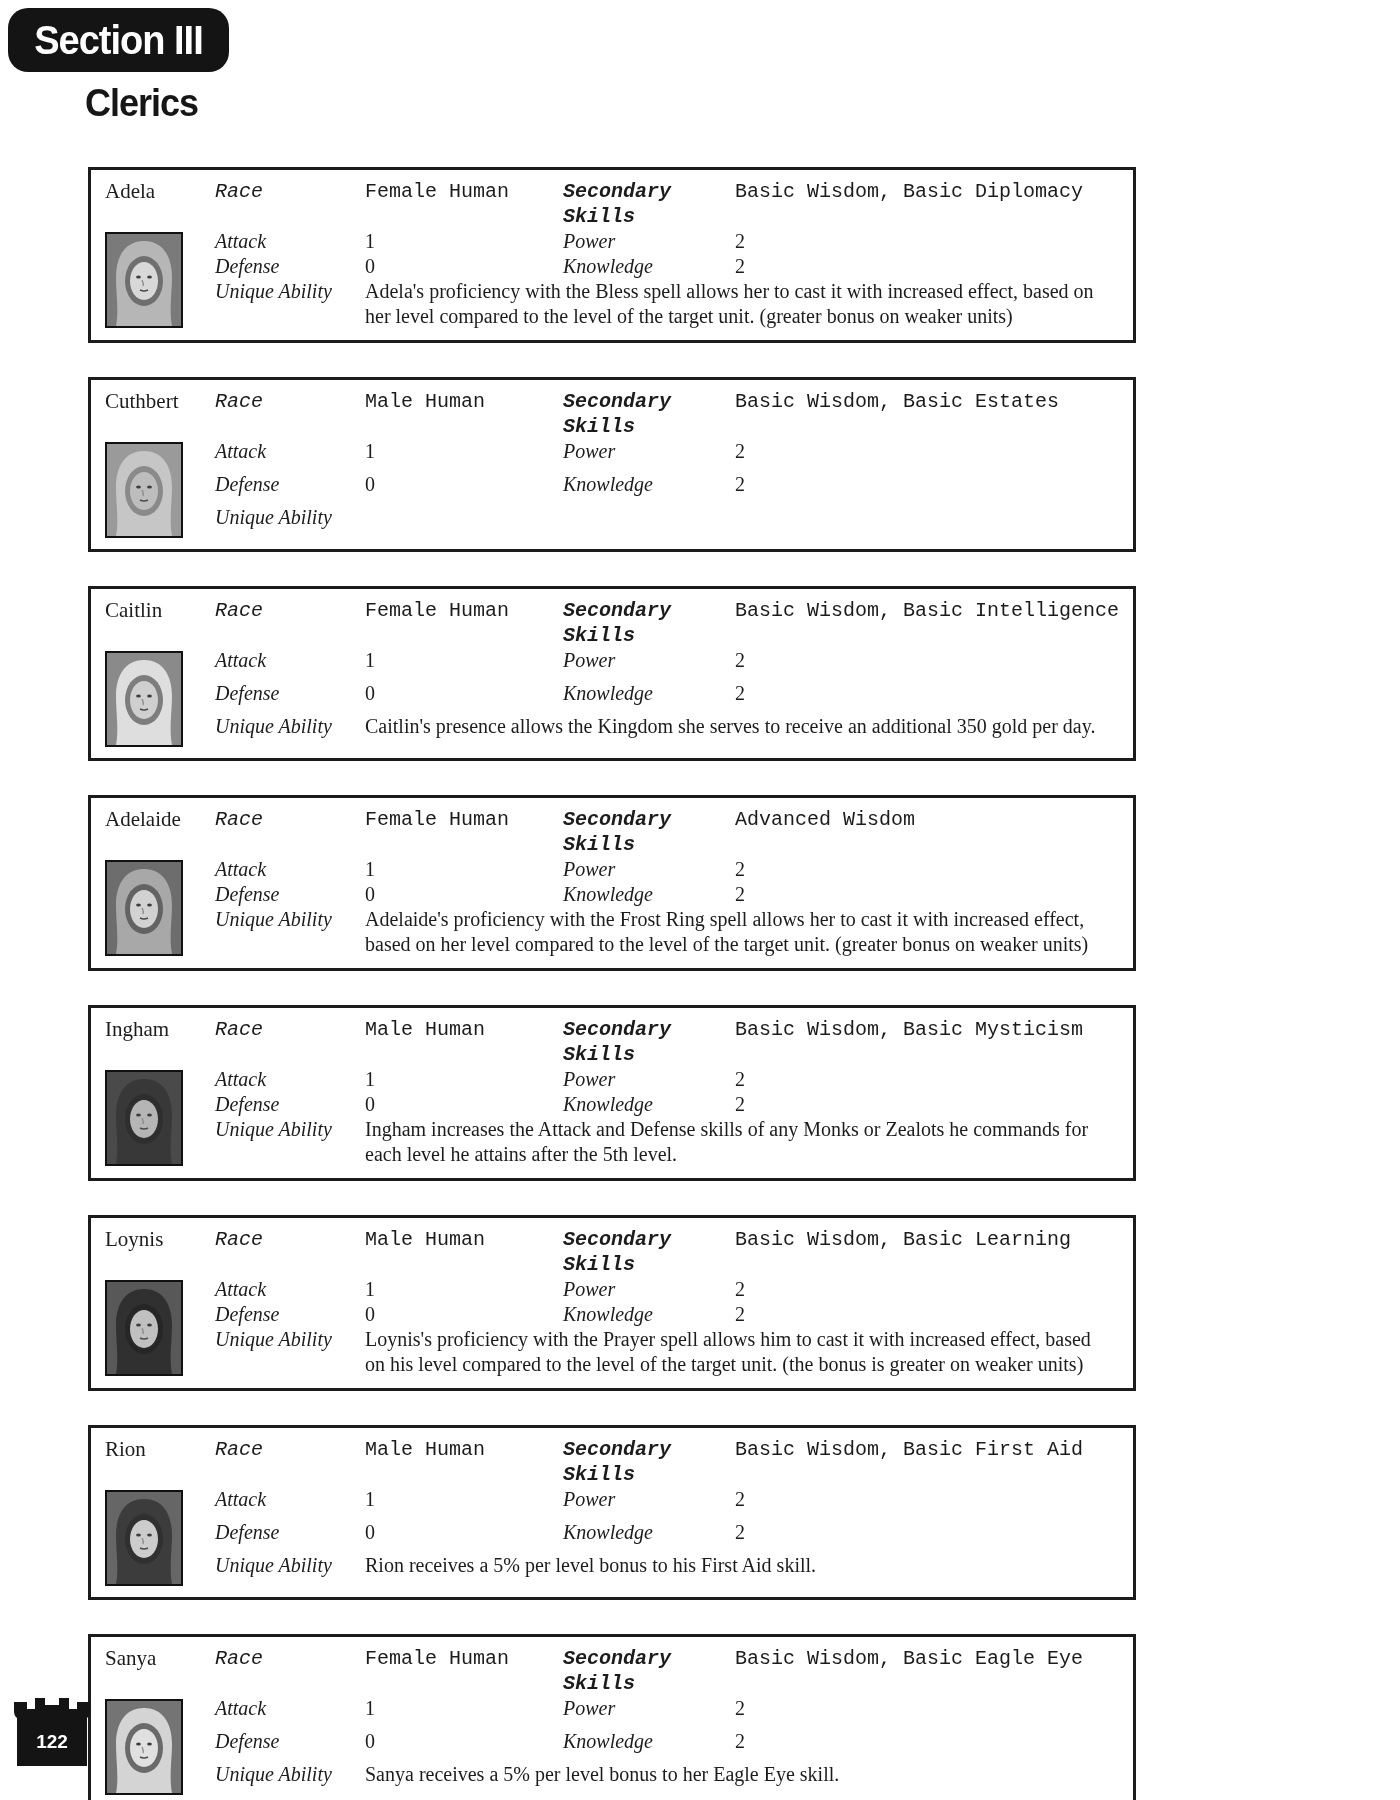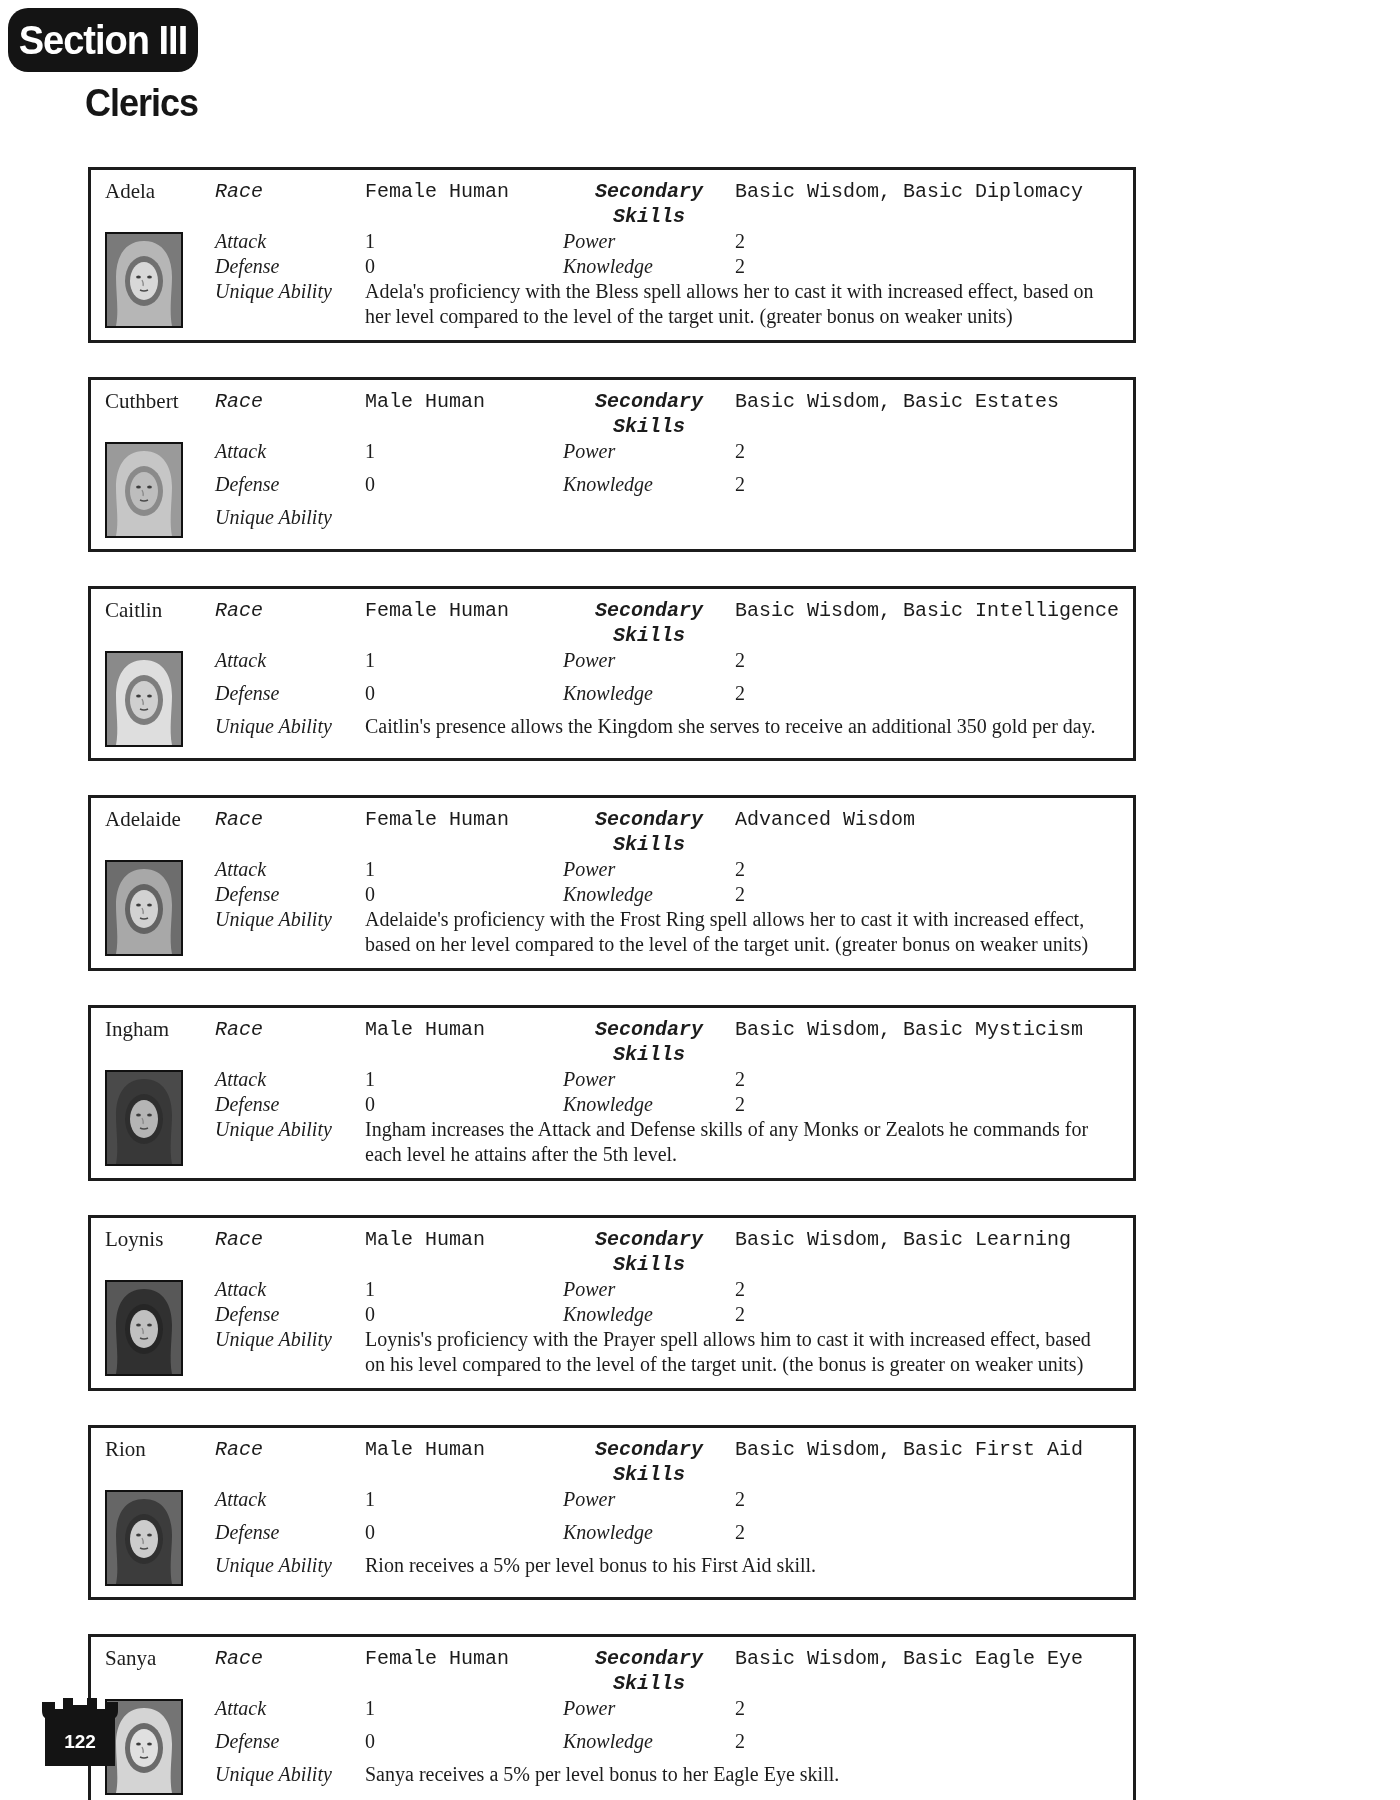--- a/index.html
+++ b/index.html
@@ -4,21 +4,21 @@
 <style>
   html,body{margin:0;padding:0;}
   body{
     width:1400px;height:1800px;position:relative;
     background:#ffffff;color:#1c1c1c;
     font-family:"Liberation Serif", serif;
     overflow:hidden;
   }
   .section-tab{
     position:absolute;top:8px;left:8px;
-    width:190px;height:64px;
+    width:221px;height:64px;
     background:#141414;border-radius:20px;
     display:flex;align-items:center;justify-content:center;
   }
   .section-tab .tab-text{
     color:#ffffff;font-family:"Liberation Sans",sans-serif;
     font-weight:700;font-size:38px;letter-spacing:-1px;
     transform:scaleY(1.05);
   }
   .page-title{
     position:absolute;top:82px;left:85px;
@@ -37,27 +37,27 @@
     display:grid;
     grid-template-columns:112px 150px 198px 172px 1fr;
     grid-template-rows:auto auto auto auto;
     font-size:20px;line-height:25px;
     box-sizing:border-box;
   }
   .hero-name{grid-column:1;grid-row:1;font-size:21px;padding-left:2px;}
   .portrait-wrap{grid-column:1;grid-row:2/5;padding-top:3px;padding-left:2px;}
   .portrait{width:74px;height:92px;border:2px solid #111;display:block;}
   .lbl{font-style:italic;grid-column:2;}
-  .lbl-strong{font-style:italic;font-weight:700;text-align:center;}
+  .lbl-strong{font-style:italic;font-weight:700;}
   .val-c3{grid-column:3;}
   .lbl-c4{grid-column:4;font-style:italic;}
   .val-c5{grid-column:5;}
   .row1{grid-row:1;font-family:Liberation Mono, monospace;} .row2{grid-row:2;} .row3{grid-row:3;} .row4{grid-row:4;}
   .ability-text{grid-column:3/6;grid-row:4;padding-right:6px;}
-  .page-badge{position:absolute;left:40px;top:1692px;width:80px;height:74px;}
+  .page-badge{position:absolute;left:12px;top:1692px;width:80px;height:74px;}
   .page-badge svg{display:block;}
 </style>
 </head>
 <body>
 
 <div class="section-tab">
   <span class="tab-text">Section III</span>
 </div>
 
 <div class="page-title">Clerics</div>

